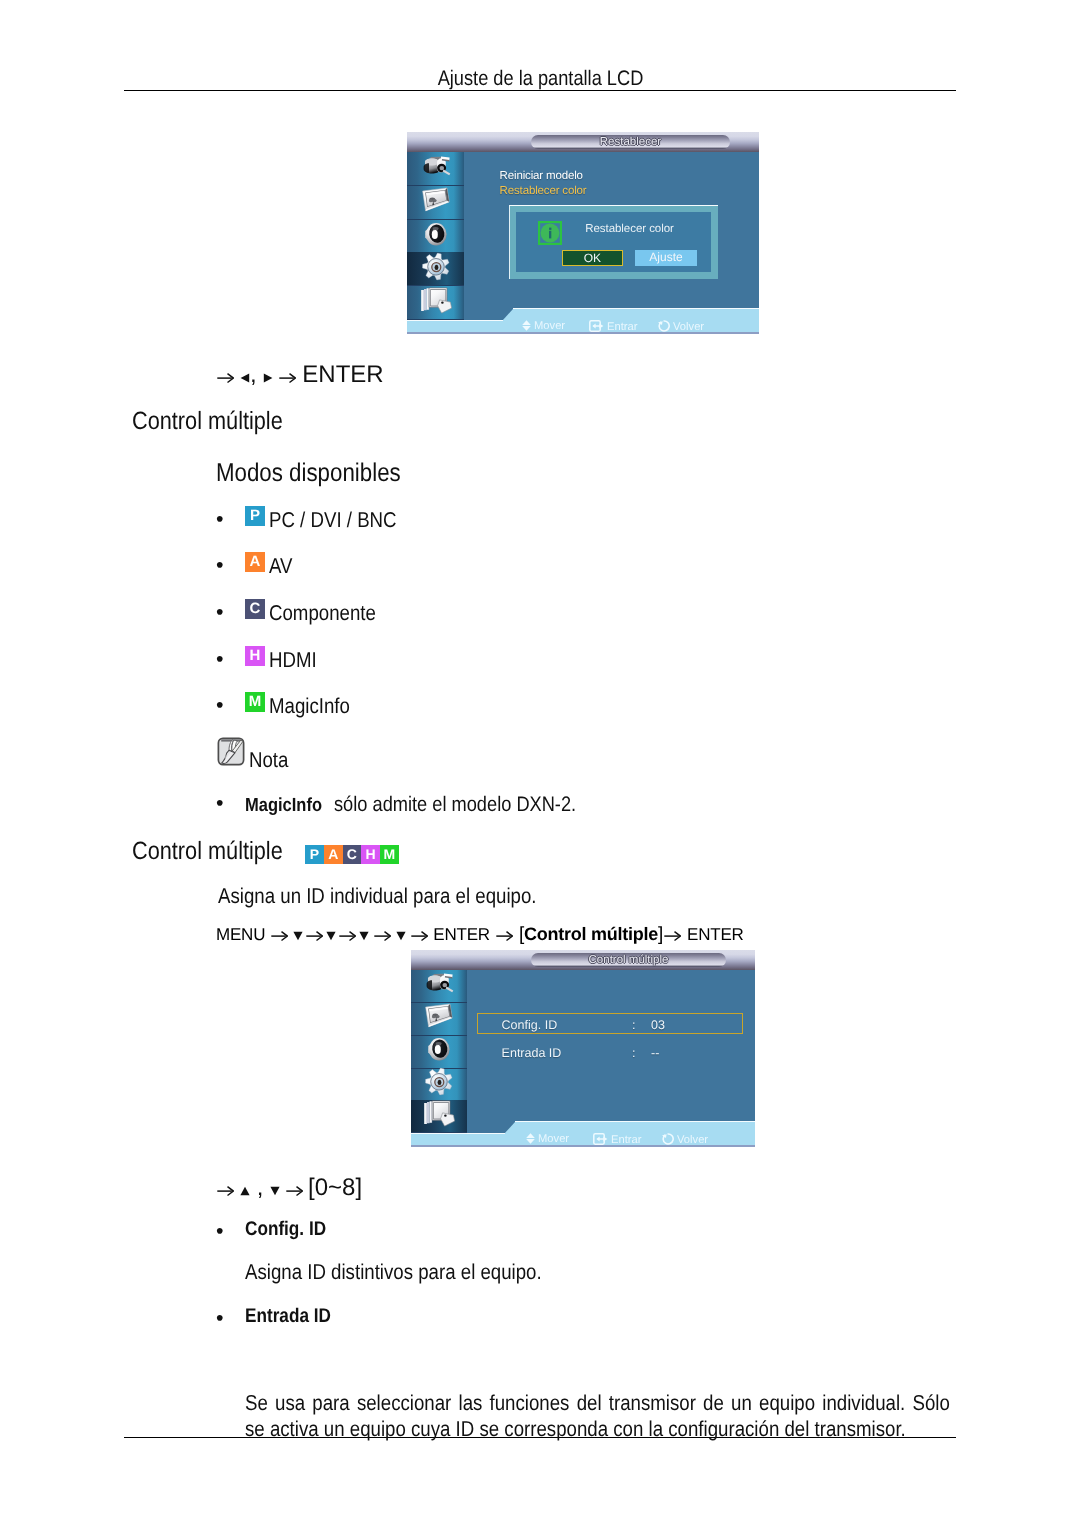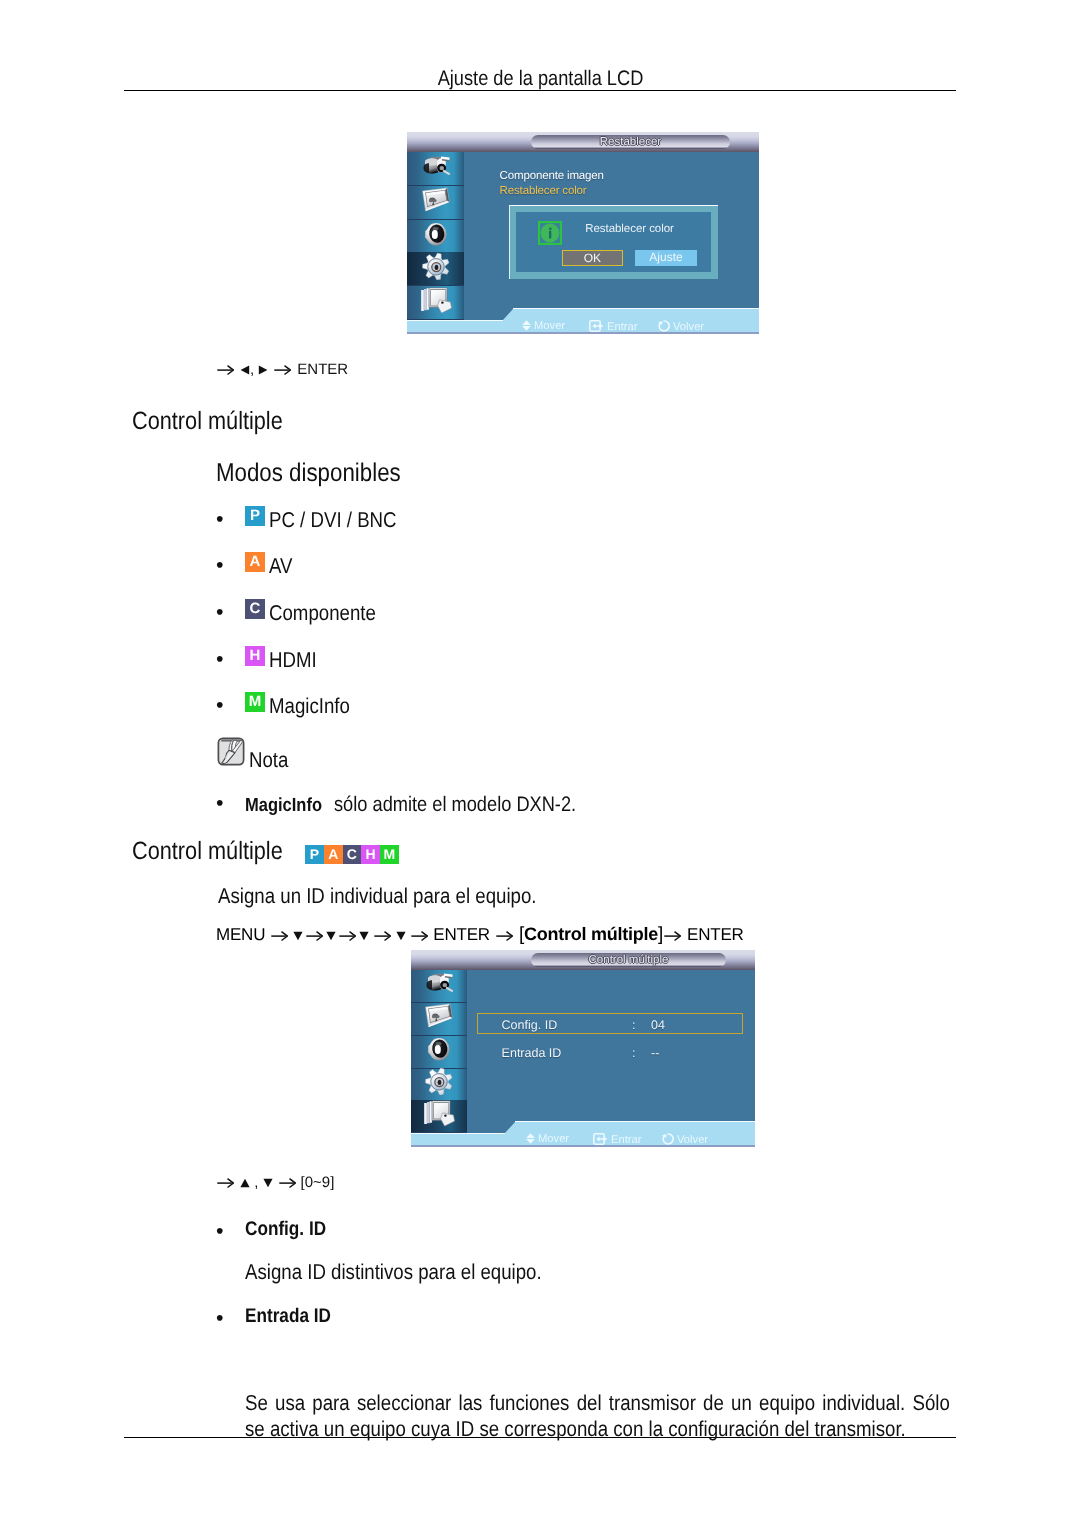--- a/index.html
+++ b/index.html
@@ -11,21 +11,21 @@
   .rule{background:#000;height:1px;left:124px;width:832px;}
 
   
   .cx{display:inline-block;transform:scaleX(0.868);transform-origin:left center;white-space:nowrap;}
   .hdr-title{left:0;top:67px;width:1080px;text-align:center;font-size:21px;color:#111;}
   .hdr-title .cx{transform-origin:center center;}
   .pgnum{left:0;width:1080px;text-align:center;font-size:19px;color:#111;}
   .pgnum .cx{transform-origin:center center;}
 
   
-  .navline{font-size:15px;color:#111;white-space:nowrap;}
+  .navline{font-size:24px;color:#111;white-space:nowrap;}
   .h1{font-size:25px;color:#111;white-space:nowrap;}
   .h2{font-size:25.7px;color:#111;white-space:nowrap;}
   .body{font-size:21.5px;color:#111;}
   .bodyb{font-size:19.8px;font-weight:bold;color:#111;}
   .bullet{position:absolute;font-size:21.5px;color:#111;}
 
   
   .badge{display:inline-block;width:20px;height:20px;line-height:20px;text-align:center;
          font-size:15px;font-weight:bold;color:#fff;vertical-align:7px;font-family:"Liberation Sans",sans-serif;}
   .h1 .badge{width:18.7px;height:19px;line-height:19px;font-size:14px;vertical-align:0px;}
@@ -49,21 +49,21 @@
   .osd-step{position:absolute;background:#a7dcf2;box-sizing:border-box;}
   .osd-hair{position:absolute;background:#f4fbfe;height:1px;}
   .osd-dialog{position:absolute;box-sizing:border-box;background:#68aebe;
       border-top:1px solid #f6fcfe;border-left:1px solid #e3f1f6;}
   .osd-dialog-inner{position:absolute;left:6px;top:6px;right:7px;bottom:7px;background:#3d7ba3;}
   .dlg-icon{position:absolute;left:22px;top:9px;}
   .dlg-msg{position:absolute;left:69.2px;top:11px;color:#eaf1f6;white-space:nowrap;
       font-size:11.5px;letter-spacing:-0.05px;}
   .dlg-btn{position:absolute;top:38px;height:16px;line-height:15.5px;text-align:center;
       color:#f2f6fa;font-size:12px;box-sizing:border-box;}
-  .dlg-ok{left:45.8px;width:61px;background:#737373;border:1.6px solid #d9bb2d;}
+  .dlg-ok{left:45.8px;width:61px;background:#14532d;border:1.6px solid #d9bb2d;}
   .dlg-cancel{left:119px;width:62px;background:#79c7ef;}
 </style>
 </head>
 <body>
 
 <div class="page">
   <div class="abs hdr-title"><span class="cx">Ajuste de la pantalla LCD</span></div>
   <div class="abs rule" style="top:90px"></div>
   <div class="abs rule" style="top:1437px"></div>
 
@@ -212,21 +212,21 @@
               <path d="M10.4 3.4 L14.4 6.0 L10.4 8.6 Z" fill="#eefaff"></path>
               <path d="M6.6 3.6 L3.4 6.0 L6.6 8.4 Z" fill="#eefaff"></path>
             </svg></span><span>Entrar</span></div>
         <div class="osd-bottom-inner" style="left: 250px; top: -1px; font: 11.2px &quot;Liberation Sans&quot;, sans-serif; color: rgb(233, 247, 254);"><span style="display: inline-block; vertical-align: -2px; margin-right: 3px;"><svg width="13" height="12" viewBox="0 0 13 12">
               <path d="M4.1 2.0 A5.0 5.0 0 1 0 6.5 1.0" fill="none" stroke="#eefaff" stroke-width="1.6"></path>
               <path d="M1.0 2.4 L5.6 1.2 L5.0 4.9 Z" fill="#eefaff"></path>
             </svg></span><span>Volver</span></div>
       </div>
 
     <div class="osd-item" id="osd1-items">
-        <div style="position: absolute; left: 92.6px; top: 38px; font: 11.5px &quot;Liberation Sans&quot;, sans-serif; letter-spacing: -0.15px; color: rgb(255, 255, 255); white-space: nowrap; text-shadow: rgba(0, 0, 0, 0.3) 0px 1px 1px;">Componente imagen</div>
+        <div style="position: absolute; left: 92.6px; top: 38px; font: 11.5px &quot;Liberation Sans&quot;, sans-serif; letter-spacing: -0.15px; color: rgb(255, 255, 255); white-space: nowrap; text-shadow: rgba(0, 0, 0, 0.3) 0px 1px 1px;">Reiniciar modelo</div>
         <div style="position: absolute; left: 92.6px; top: 53px; font: 11.5px &quot;Liberation Sans&quot;, sans-serif; letter-spacing: -0.15px; color: rgb(242, 193, 74); white-space: nowrap; text-shadow: rgba(0, 0, 0, 0.3) 0px 1px 1px;">Restablecer color</div>
       </div>
 
     <div class="osd-dialog" style="left:102px;top:73px;width:209px;height:74px;">
       <div class="osd-dialog-inner">
         <div class="dlg-icon">
           <svg width="24" height="24" viewBox="0 0 24 24">
             <rect x="1.1" y="1.1" width="21.8" height="21.8" fill="none" stroke="#2cc342" stroke-width="2.2"></rect>
             <circle cx="12" cy="12" r="9.4" fill="#3eb859"></circle>
             <rect x="11.0" y="9.8" width="2.3" height="7.6" fill="#1f6b6e"></rect>
@@ -465,38 +465,38 @@
             </svg></span><span>Entrar</span></div>
         <div class="osd-bottom-inner" style="left: 250px; top: -1px; font: 11.2px &quot;Liberation Sans&quot;, sans-serif; color: rgb(233, 247, 254);"><span style="display: inline-block; vertical-align: -2px; margin-right: 3px;"><svg width="13" height="12" viewBox="0 0 13 12">
               <path d="M4.1 2.0 A5.0 5.0 0 1 0 6.5 1.0" fill="none" stroke="#eefaff" stroke-width="1.6"></path>
               <path d="M1.0 2.4 L5.6 1.2 L5.0 4.9 Z" fill="#eefaff"></path>
             </svg></span><span>Volver</span></div>
       </div>
     <div class="osd-item" id="osd2-rows">
         <div style="position: absolute; left: 66px; top: 63px; width: 266px; height: 21px; box-sizing: border-box; border: 1.4px solid rgb(201, 164, 42);"></div>
         <div style="position: absolute; left: 90.6px; top: 68px; font: 12.5px &quot;Liberation Sans&quot;, sans-serif; color: rgb(238, 245, 250); white-space: nowrap; text-shadow: rgba(0, 0, 0, 0.3) 0px 1px 1px;">Config. ID</div>
         <div style="position: absolute; left: 221px; top: 68px; font: 12.5px &quot;Liberation Sans&quot;, sans-serif; color: rgb(238, 245, 250); white-space: nowrap; text-shadow: rgba(0, 0, 0, 0.3) 0px 1px 1px;">:</div>
-        <div style="position: absolute; left: 240px; top: 68px; font: 12.5px &quot;Liberation Sans&quot;, sans-serif; color: rgb(238, 245, 250); white-space: nowrap; text-shadow: rgba(0, 0, 0, 0.3) 0px 1px 1px;">04</div>
+        <div style="position: absolute; left: 240px; top: 68px; font: 12.5px &quot;Liberation Sans&quot;, sans-serif; color: rgb(238, 245, 250); white-space: nowrap; text-shadow: rgba(0, 0, 0, 0.3) 0px 1px 1px;">03</div>
         <div style="position: absolute; left: 90.6px; top: 96px; font: 12.5px &quot;Liberation Sans&quot;, sans-serif; color: rgb(238, 245, 250); white-space: nowrap; text-shadow: rgba(0, 0, 0, 0.3) 0px 1px 1px;">Entrada ID</div>
         <div style="position: absolute; left: 221px; top: 96px; font: 12.5px &quot;Liberation Sans&quot;, sans-serif; color: rgb(238, 245, 250); white-space: nowrap; text-shadow: rgba(0, 0, 0, 0.3) 0px 1px 1px;">:</div>
         <div style="position: absolute; left: 240px; top: 96px; font: 12.5px &quot;Liberation Sans&quot;, sans-serif; color: rgb(238, 245, 250); white-space: nowrap; text-shadow: rgba(0, 0, 0, 0.3) 0px 1px 1px;">--</div>
       </div>
   </div>
 
   <div class="abs navline" id="navline2" style="left:217px;top:1174px;"><span style="display: inline-block; margin-right: 6px;"><svg width="17" height="12" viewBox="0 0 17 12" style="vertical-align:-2px">
           <path d="M0.3 6.1 L14.8 6.1" stroke="#111" stroke-width="1.5"></path>
           <path d="M10.5 1.7 L16.4 6.1 L10.5 10.5" fill="none" stroke="#111" stroke-width="1.5" stroke-linecap="butt" stroke-linejoin="miter"></path>
         </svg></span><span style="display: inline-block;"><svg width="10" height="10" viewBox="0 0 10 10" style="vertical-align:-1px">
           <path d="M5 0.8 L9.6 9.2 L0.4 9.2 Z" fill="#111"></path>
         </svg></span><span> , </span><span style="display: inline-block; margin-right: 6px;"><svg width="10" height="10" viewBox="0 0 10 10" style="vertical-align:-1px">
           <path d="M5 9.2 L0.4 0.8 L9.6 0.8 Z" fill="#111"></path>
         </svg></span><span style="display: inline-block; margin-right: 5px;"><svg width="17" height="12" viewBox="0 0 17 12" style="vertical-align:-2px">
           <path d="M0.3 6.1 L14.8 6.1" stroke="#111" stroke-width="1.5"></path>
           <path d="M10.5 1.7 L16.4 6.1 L10.5 10.5" fill="none" stroke="#111" stroke-width="1.5" stroke-linecap="butt" stroke-linejoin="miter"></path>
-        </svg></span><span>[0~9]</span></div>
+        </svg></span><span>[0~8]</span></div>
 
   <div id="items-block">
       <div class="abs bullet" style="left: 216px; top: 1219px;">•</div>
       <div class="abs bodyb" style="left: 245px; top: 1218px;"><span class="cx">Config. ID</span></div>
       <div class="abs body" style="left: 245.3px; top: 1259.5px;"><span class="cx">Asigna ID distintivos para el equipo.</span></div>
       <div class="abs bullet" style="left: 216px; top: 1305.5px;">•</div>
       <div class="abs bodyb" style="left: 245px; top: 1304.5px;"><span class="cx">Entrada ID</span></div>
       <div class="abs body" style="left: 245.3px; top: 1347px; margin-top: 44px;">
         <span class="cx" style="white-space: normal; width: 812px; display: block; text-align: justify; line-height: 25.9px; transform-origin: left top;">Se usa para seleccionar las funciones del transmisor de un equipo individual. Sólo se activa un equipo cuya ID se corresponda con la configuración del transmisor.</span>
       </div>

